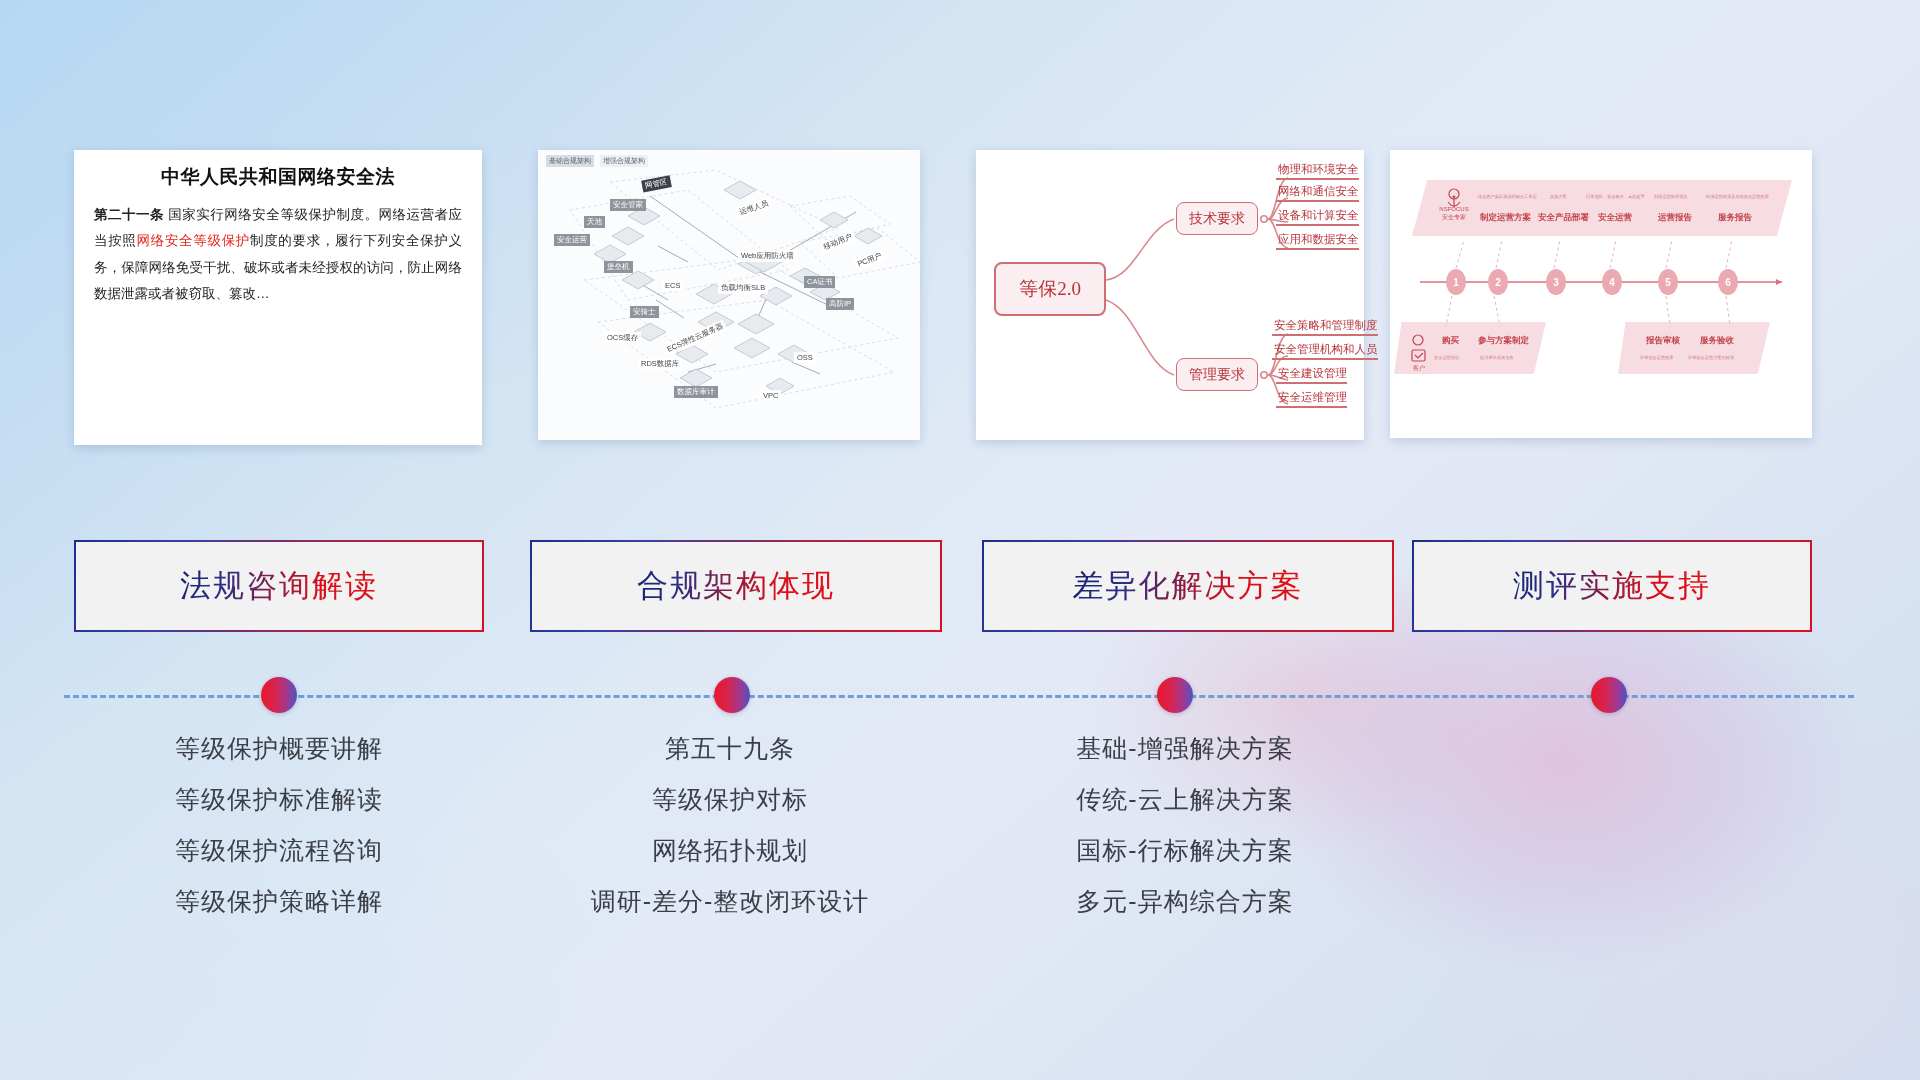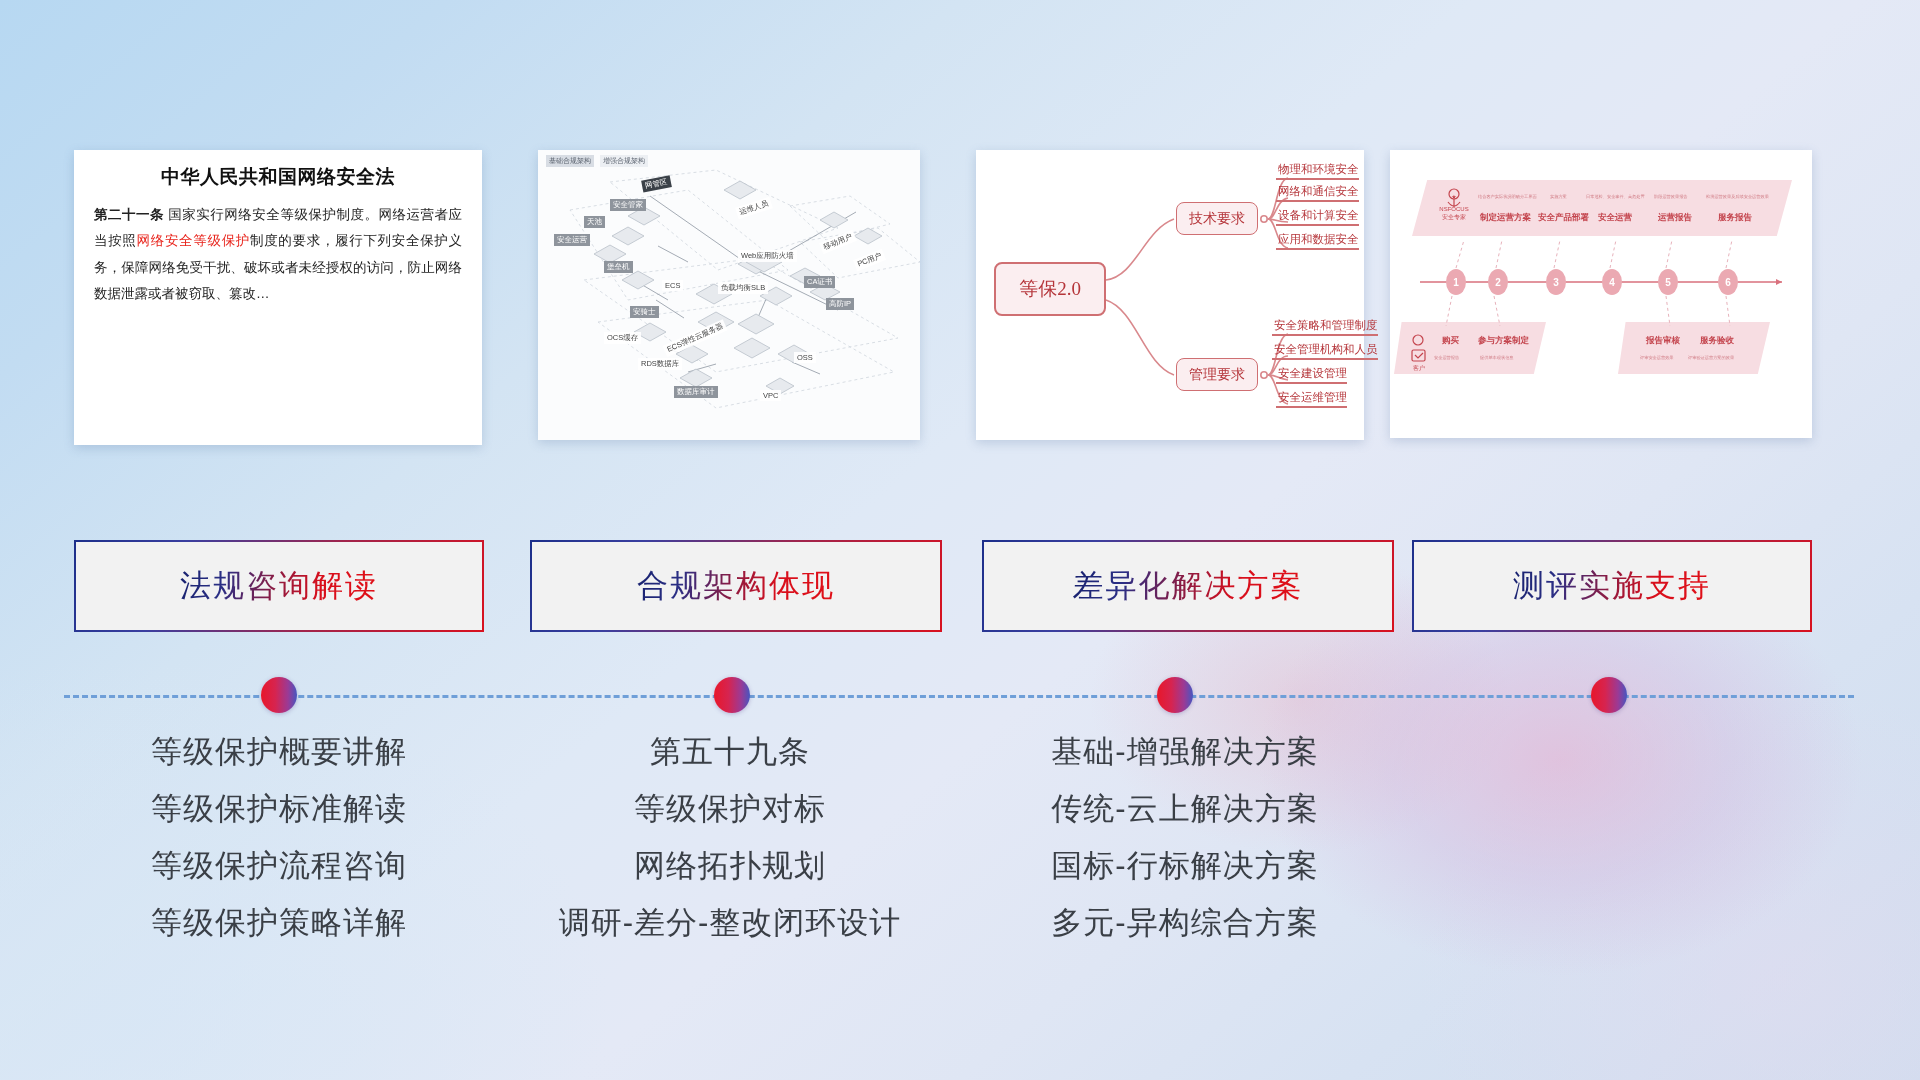--- a/index.html
+++ b/index.html
@@ -127,21 +127,21 @@
   #d3 { left:1093px; }
   #d4 { left:1527px; }
 
   
   .cols { position:absolute; left:0; top:736px; width:1920px; height:240px; }
   .col { position:absolute; top:0; text-align:center; }
   #c1 { left:74px;  width:410px; }
   #c2 { left:520px; width:420px; }
   #c3 { left:975px; width:420px; }
   .col-item {
-    font-size:31px; color:#3a3f46; line-height:1.0; margin-bottom:26px;
+    font-size:25px; color:#3a3f46; line-height:1.0; margin-bottom:26px;
     letter-spacing:1px; white-space:nowrap;
   }
 </style>
 </head>
 <body>
 
 <div class="cards">
 
   <div class="card" id="card1">
     <div class="law">

